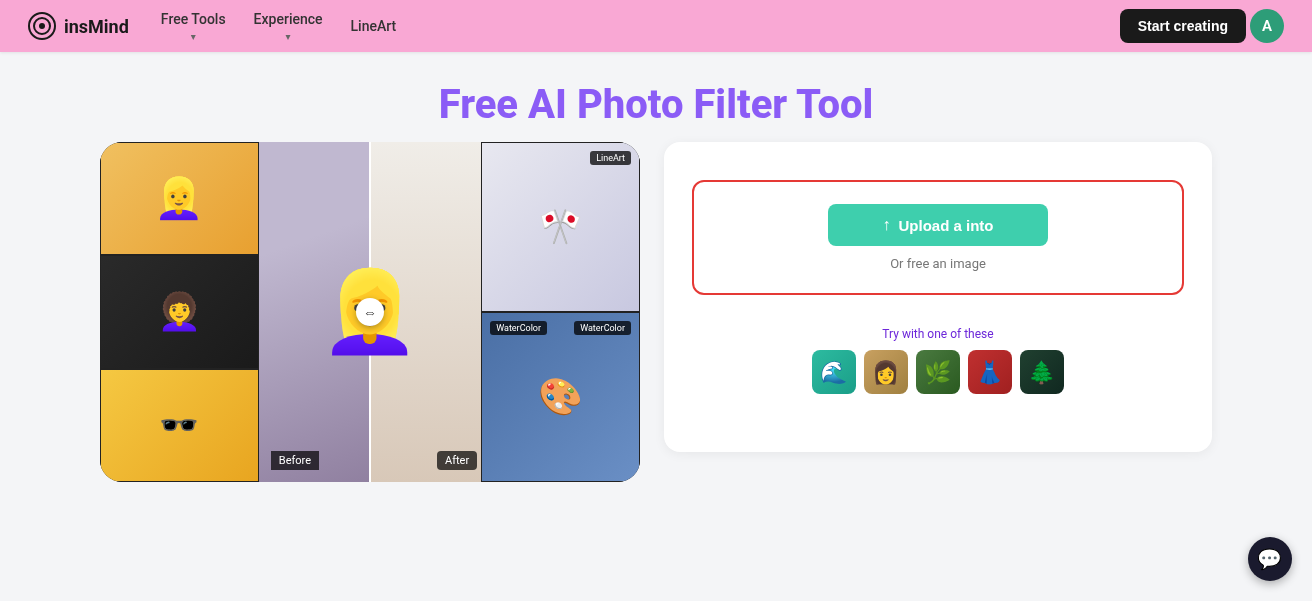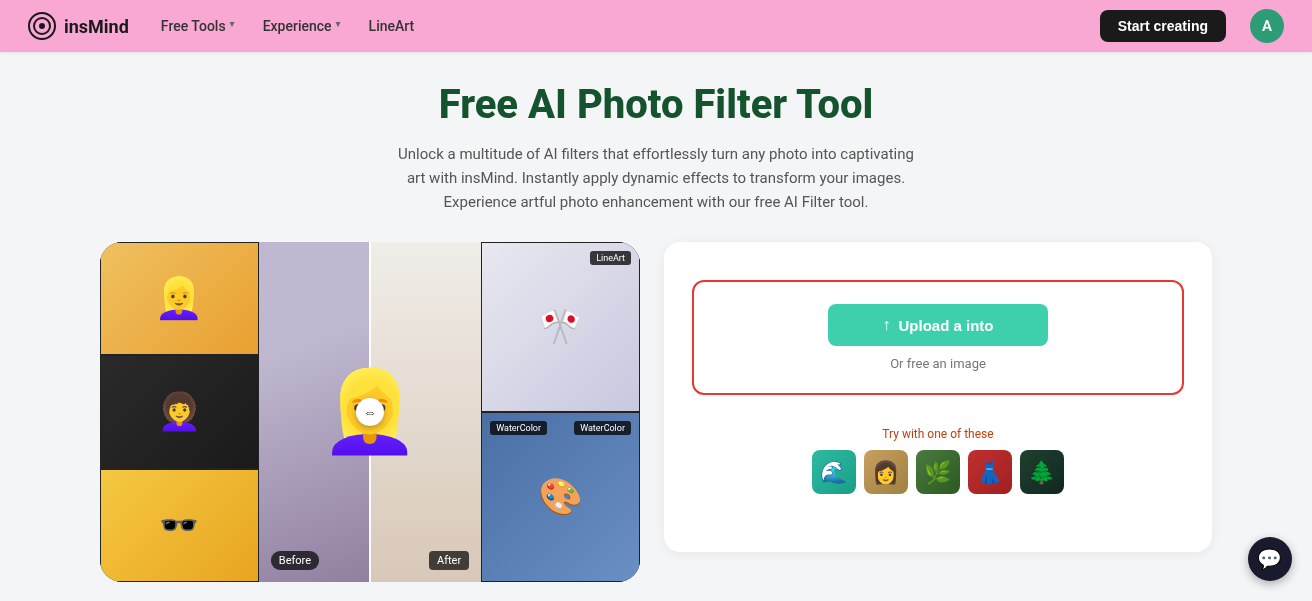--- a/index.html
+++ b/index.html
@@ -45,32 +45,32 @@
       display: flex;
       gap: 28px;
       align-items: center;
       flex: 1;
     }
     .nav-link {
       font-size: 14px;
       color: #333;
       cursor: pointer;
       display: flex;
-      align-items: flex-start;
+      align-items: center;
       gap: 4px;
       font-weight: 500;
+      flex-direction: column;
     }
     .nav-link .chevron {
       font-size: 10px;
       color: #666;
     }
     .nav-right {
       display: flex;
-      align-items: center;
-      gap: 24px;
+      gap: 4px;
       margin-left: auto;
     }
     .btn-start-creating {
       background: #1a1a1a;
       color: #fff;
       border: none;
       padding: 8px 18px;
       border-radius: 8px;
       font-size: 14px;
       font-weight: 600;
@@ -92,21 +92,21 @@
 
     
     .hero {
       background: #f4f5f7;
       padding: 30px 20px 0;
       text-align: center;
     }
     .hero h1 {
       font-size: 40px;
       font-weight: 800;
-      color: #14532d;
+      color: #8b5cf6;
       margin-bottom: 14px;
       line-height: 1.15;
     }
     .hero p {
       font-size: 15px;
       color: #555;
       max-width: 520px;
       margin: 0 auto 28px;
       line-height: 1.6;
     }
@@ -241,26 +241,26 @@
       box-shadow: 0 2px 6px rgba(0,0,0,0.3);
     }
     .before-label {
       position: absolute;
       bottom: 12px;
       left: 12px;
       background: rgba(0,0,0,0.7);
       color: #fff;
       font-size: 11px;
       padding: 3px 8px;
-      border-radius: 9px;
+      border-radius: 0;
     }
     .after-label {
       position: absolute;
       bottom: 12px;
-      right: 12px;
+      right: 4px;
       background: rgba(0,0,0,0.7);
       color: #fff;
       font-size: 11px;
       padding: 3px 8px;
       border-radius: 4px;
     }
     
     .person-silhouette {
       position: absolute;
       width: 100%;
@@ -350,21 +350,21 @@
     }
     .upload-arrow {
       font-size: 16px;
     }
     .drop-text {
       font-size: 13px;
       color: #777;
     }
     .try-text {
       font-size: 12px;
-      color: #c2410c;
+      color: #6d28d9;
       margin-bottom: 10px;
     }
     .sample-images {
       display: flex;
       gap: 8px;
     }
     .sample-img {
       width: 44px;
       height: 44px;
       border-radius: 8px;
@@ -432,21 +432,20 @@
     </span>
   </div>
   <div class="nav-right">
     <button class="btn-start-creating">Start creating</button>
     <div class="avatar">A</div>
   </div>
 </nav>
 
 <div class="hero">
   <h1>Free AI Photo Filter Tool</h1>
-  <p>Unlock a multitude of AI filters that effortlessly turn any photo into captivating art with insMind. Instantly apply dynamic effects to transform your images. Experience artful photo enhancement with our free AI Filter tool.</p>
 </div>
 
 <div class="content-area">
 
   <div class="phone-mockup">
     <div class="phone-inner">
 
       <div class="left-col thumb-row">
         <div class="thumb thumb-woman-yellow"></div>
         <div class="thumb thumb-woman-dark"></div>

